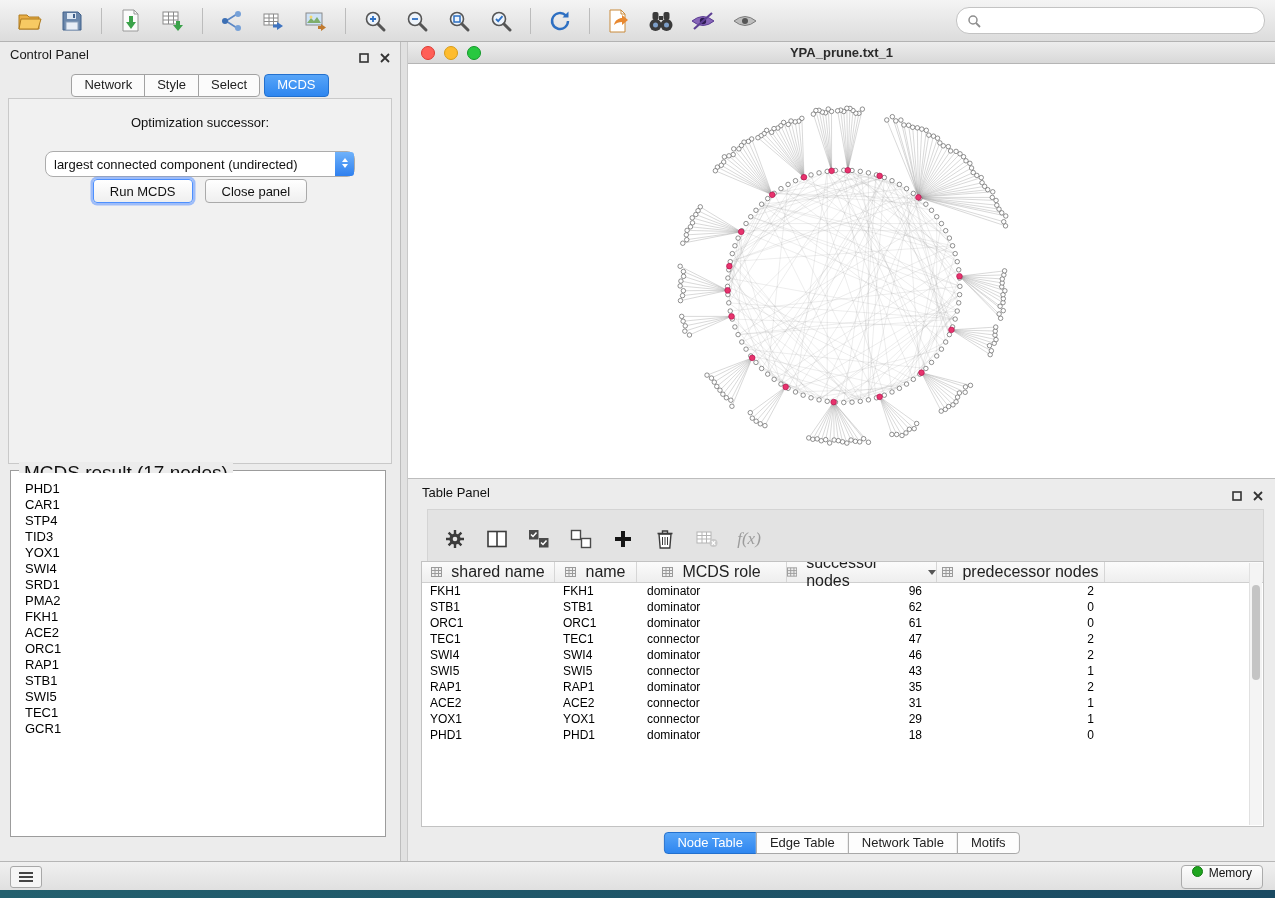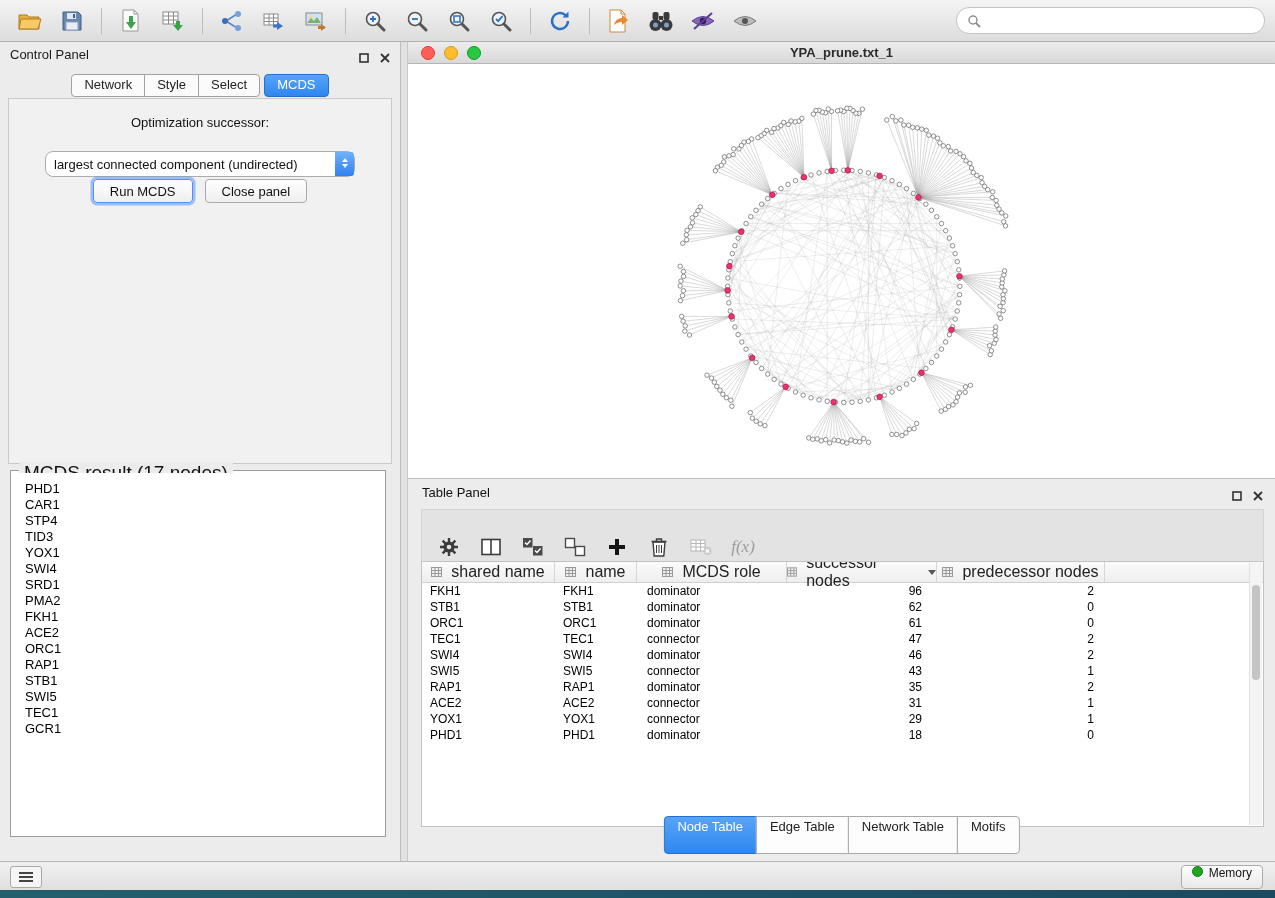--- a/index.html
+++ b/index.html
@@ -60,39 +60,39 @@
   .light{width:12px;height:12px;border-radius:50%;}
   .light.red{background:#ff5f57;border:1px solid #dd3b33;}
   .light.yellow{background:#febc2e;border:1px solid #d79c17;}
   .light.green{background:#28c840;border:1px solid #13992a;}
   .net-canvas{flex:1;display:block;background:#fff;}
 
   
   .table-panel{flex:1;min-height:0;position:relative;background:#ececec;border-top:1px solid #bdbdbd;}
   .tp-title{position:absolute;left:14px;top:6px;font-size:13px;}
   .tp-winbtns{position:absolute;right:12px;top:8px;display:flex;gap:11px;}
-  .tp-toolbar{position:absolute;left:13px;right:11px;top:30px;height:42px;background:#e3e3e3;border:1px solid #d4d4d4;
-    display:flex;align-items:center;gap:16px;padding:16px 14px;}
+  .tp-toolbar{position:absolute;left:19px;right:11px;top:30px;height:42px;background:#e3e3e3;border:1px solid #d4d4d4;
+    display:flex;align-items:center;gap:16px;padding:8px 14px;}
   .tp-ic{display:flex;align-items:center;justify-content:center;width:26px;height:26px;cursor:pointer;}
   .fx-label{font-family:"Liberation Serif",serif;font-style:italic;font-size:17px;color:#9c9c9c;}
   .tp-table{position:absolute;left:13px;right:11px;top:82px;bottom:34px;background:#fff;border:1px solid #c2c2c2;overflow:hidden;}
   .thead{display:flex;height:20px;background:linear-gradient(#fbfbfb,#eeeeee);border-bottom:1px solid #cfcfcf;}
   .hcell{display:flex;align-items:center;justify-content:center;gap:9px;font-size:16px;color:#222;
     border-right:1px solid #d6d6d6;box-sizing:border-box;cursor:pointer;}
   .c0{width:133px;}.c1{width:82px;}.c2{width:150px;}.c3{width:150px;}.c4{width:168px;}
   .chev{width:0;height:0;border-left:4px solid transparent;border-right:4px solid transparent;border-top:5px solid #555;margin-left:2px;}
   .tbody{position:absolute;left:0;right:13px;top:21px;bottom:0;}
   .trow{display:flex;height:16px;align-items:center;}
   .tcell{font-size:12px;color:#000;box-sizing:border-box;border-right:1px solid transparent;white-space:nowrap;overflow:hidden;}
   .tcell.c0{padding-left:8px;}.tcell.c1{padding-left:8px;}.tcell.c2{padding-left:10px;}
   .tcell.c3{text-align:right;padding-right:14px;}.tcell.c4{text-align:right;padding-right:10px;}
   .tscroll{position:absolute;top:1px;right:1px;bottom:1px;width:12px;background:#f4f4f4;border-left:1px solid #e1e1e1;}
   .tthumb{position:absolute;left:2px;width:8px;top:22px;height:95px;background:#c4c4c4;border-radius:4px;cursor:pointer;}
   .tp-tabs{position:absolute;left:50%;transform:translateX(-50%);bottom:7px;display:flex;}
-  .tt-tab{height:38px;line-height:20px;padding:0 13px;font-size:13px;background:#fdfdfd;border:1px solid #a8a8a8;
+  .tt-tab{height:22px;line-height:20px;padding:0 13px;font-size:13px;background:#fdfdfd;border:1px solid #a8a8a8;
     margin-left:-1px;color:#222;box-sizing:border-box;cursor:pointer;margin-top:36px;}
   .tt-tab:first-child{border-radius:4px 0 0 4px;margin-left:0;}
   .tt-tab:last-child{border-radius:0 4px 4px 0;}
   .tt-tab.active{background:linear-gradient(#57a5f8,#2e86f0);color:#fff;border-color:#2370cd;}
 
   
   .statusbar{height:28px;flex:none;position:relative;background:linear-gradient(#f0f0f0,#e0e0e0);border-top:1px solid #b6b6b6;}
   .menu-btn{position:absolute;left:10px;top:4px;width:30px;height:20px;border:1px solid #a8a8a8;border-radius:3px;
     background:#f5f5f5;display:flex;align-items:center;justify-content:center;cursor:pointer;}
   .memory-btn{position:absolute;right:12px;top:3px;height:22px;border:1px solid #ababab;border-radius:4px;

